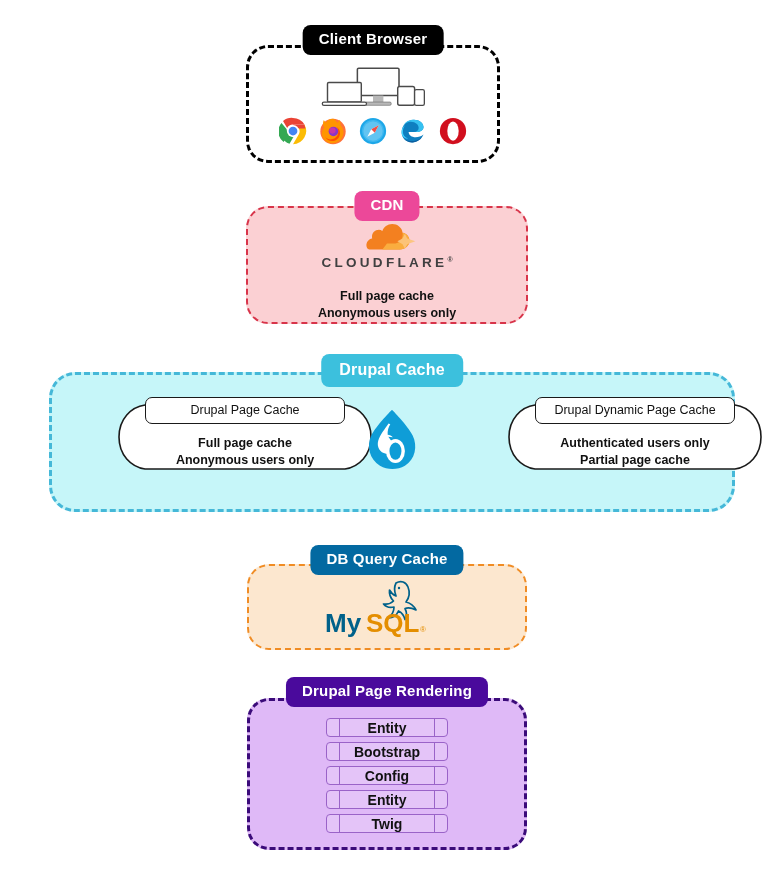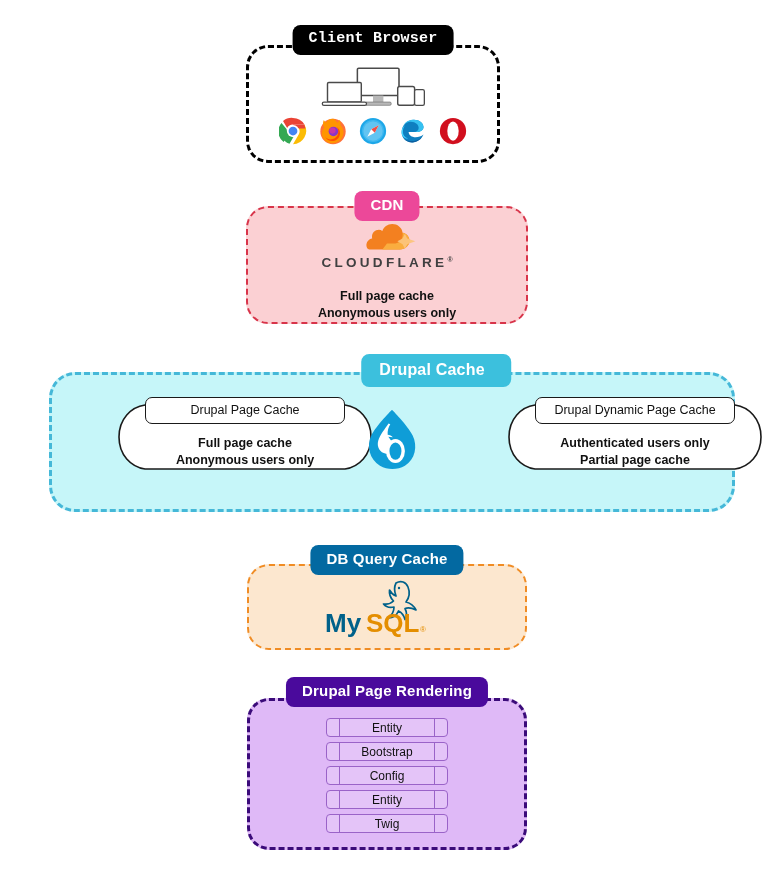--- a/index.html
+++ b/index.html
@@ -44,21 +44,21 @@
     padding: 5px 16px 6px 16px;
     font-size: 15px;
     font-weight: bold;
     color: #ffffff;
     white-space: nowrap;
     letter-spacing: 0.2px;
     line-height: 1.25;
   }
 
   
-  #sec-client { left: 246px; top: 45px; width: 254px; height: 118px; font-family: Liberation Mono, monospace; }
+  #sec-client { left: 246px; top: 45px; width: 254px; height: 118px; }
   #sec-client .sec-box {
     border: 3px dashed #000000;
     background: #ffffff;
   }
   #badge-client { top: -20px; background: #000000; }
 
   .devices {
     position: absolute;
     left: 0; top: 20px; width: 100%;
     height: 52px;
@@ -106,21 +106,21 @@
   }
   #cdn-note { top: 82px; }
 
   
   #sec-drupalcache { left: 49px; top: 372px; width: 686px; height: 140px; }
   #sec-drupalcache .sec-box {
     border: 3px dashed #45b8d8;
     background: #c6f6f9;
     border-radius: 26px;
   }
-  #badge-drupalcache { top: -18px; background: #3cc0dd; font-size: 16px; padding: 6px 26px 7px 18px; margin-left: 44px; }
+  #badge-drupalcache { top: -18px; background: #3cc0dd; font-size: 16px; padding: 6px 18px 7px 18px; }
 
   .cachecard {
     position: absolute;
     top: 25px;
     width: 256px;
     height: 78px;
   }
   #card-left  { left: 68px; }
   #card-right { left: 458px; }
 
@@ -219,22 +219,22 @@
     background: #9a63c8;
   }
   .render-row::before { left: 12px; }
   .render-row::after  { right: 12px; }
   .render-label {
     position: absolute;
     left: 0; right: 0; top: 0; bottom: 0;
     display: flex;
     align-items: center;
     justify-content: center;
-    font-size: 12px;
-    font-weight: normal;
+    font-size: 14px;
+    font-weight: bold;
     color: #111111;
     z-index: 2;
   }
 </style>
 </head>
 <body>
 
 <div class="canvas">
 
   <div class="section" id="sec-client">

